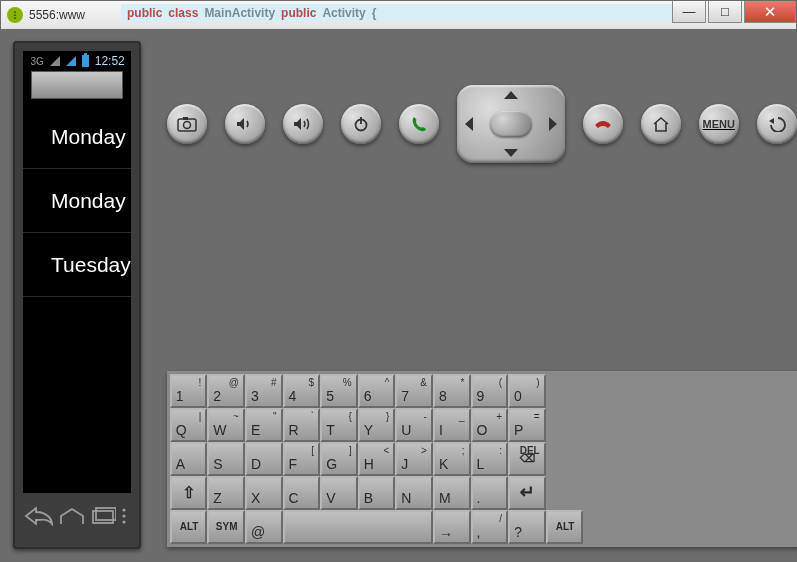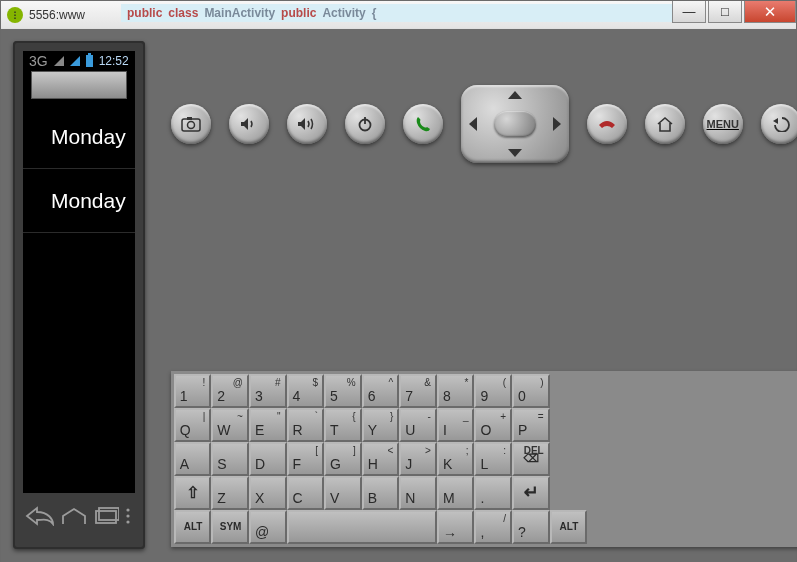--- a/index.html
+++ b/index.html
@@ -13,21 +13,21 @@
 .wmin { background: linear-gradient(#f6f6f6,#d7d7d7); }
 .wmax { background: linear-gradient(#f6f6f6,#d7d7d7); }
 .wclose { width: 52px; background: linear-gradient(#e97b6f,#c8462f); color: #fff; font-size: 15px; }
 .bgstrip { position: absolute; top: 3px; left: 120px; right: 110px; height: 18px; background: #d8eef6; font-size: 12px; color: #888; display: flex; align-items: center; gap: 6px; padding: 0 6px; overflow: hidden; white-space: nowrap; }
 .bgstrip .kw1 { color: #b74a4a; font-weight: bold; }
 .bgstrip .kw2 { color: #7a8a9a; font-weight: bold; }
 .workarea { position: relative; width: 100%; height: 534px; background: #6c6c6c; display: flex; padding: 12px; gap: 16px; }
 .phone { width: 350px; height: 508px; background: #3d3d3d; border-radius: 4px; box-shadow: inset 0 0 0 2px #2e2e2e, 0 2px 4px rgba(0,0,0,0.5); padding: 10px; display: flex; flex-direction: column; }
 .screen { flex: 1; background: #000; display: flex; flex-direction: column; }
 .statusbar { height: 20px; background: #000; display: flex; align-items: center; justify-content: flex-end; gap: 6px; padding: 0 6px; font-size: 12px; color: #b9d8f4; }
-.statusbar .sg { font-size: 14px; color: #999; }
+.statusbar .sg { font-size: 10px; color: #999; }
 .statusbar .tri { width: 0; height: 0; border-left: 10px solid transparent; border-bottom: 10px solid #888; }
 .statusbar .tri2 { width: 0; height: 0; border-left: 10px solid transparent; border-bottom: 10px solid #3a9bdc; }
 .statusbar .bat { width: 7px; height: 12px; background: #3a9bdc; position: relative; }
 .statusbar .bat::before { content: ""; position: absolute; top: -2px; left: 2px; width: 3px; height: 2px; background: #3a9bdc; }
 .inputbar { height: 28px; margin: 0 8px 6px 8px; background: linear-gradient(#c9c9c9,#8c8c8c); border: 1px solid #555; }
 .listarea { flex: 1; overflow: hidden; }
 .li { height: 64px; border-bottom: 1px solid #2b2b2b; display: flex; align-items: center; padding-left: 28px; color: #fff; font-size: 21px; }
 .navbar { height: 46px; display: flex; align-items: center; justify-content: space-around; }
 .navbtn { color: #9c9c9c; }
 .navbtn svg { display:block; }
@@ -86,20 +86,23 @@
           <span>12:52</span>
         </div>
         <div class="inputbar"></div>
         <div class="listarea">
           <div class="li">
               <span>Monday</span>
             </div>
           <div class="li">
               <span>Monday</span>
             </div>
+          <div class="li">
+              <span>Tuesday</span>
+            </div>
         </div>
       </div>
       <div class="navbar">
         <div class="navbtn">
           <svg width="30" height="20" viewBox="0 0 30 20">
               <path d="M2 10 L12 2 L12 6 C24 6 28 14 28 18 C24 12 18 14 12 14 L12 18 Z" fill="none" stroke="#9c9c9c" stroke-width="1.8"></path>
             </svg>
         </div>
         <div class="navbtn">
           <svg width="30" height="20" viewBox="0 0 30 20">

